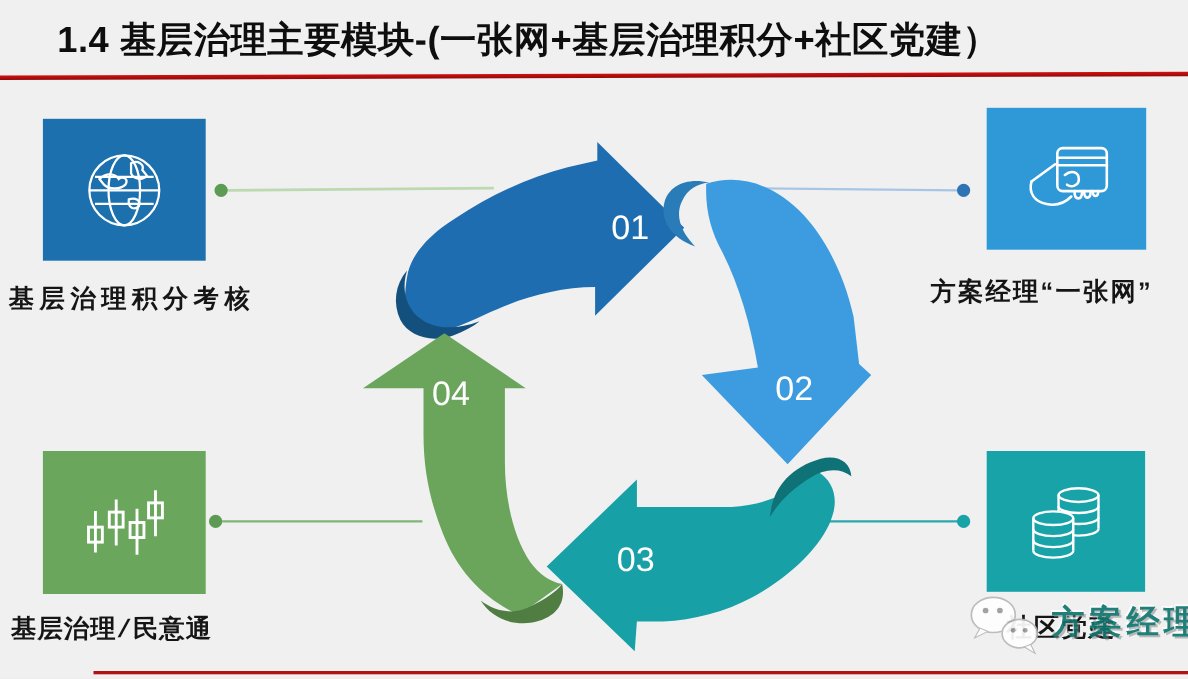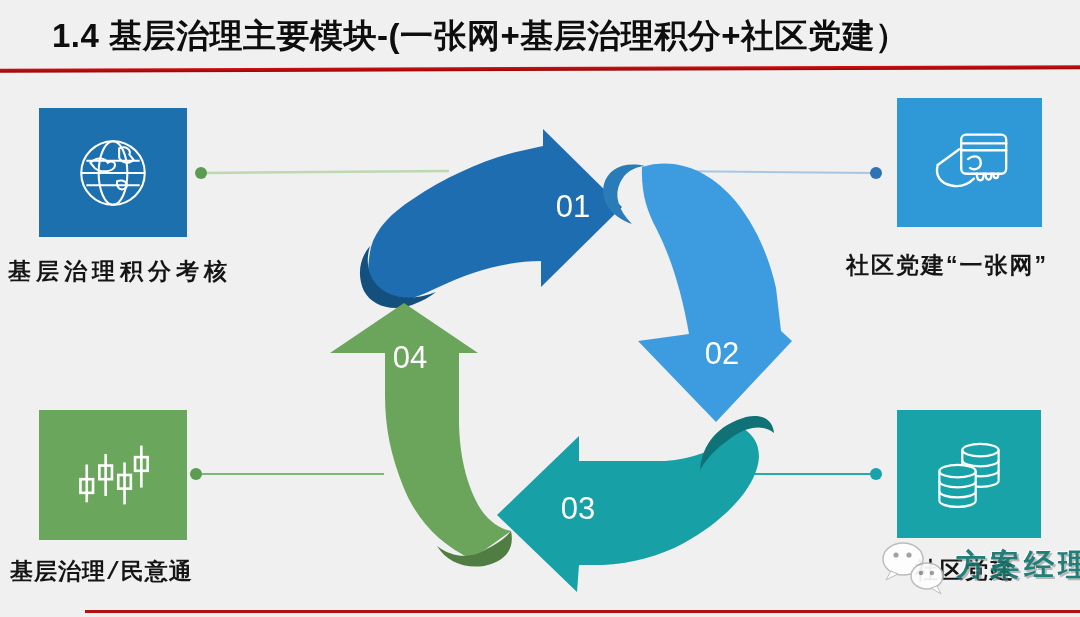--- a/index.html
+++ b/index.html
@@ -134,21 +134,21 @@
       <line x1="36" y1="25" x2="82" y2="25"></line>
       <line x1="36" y1="32" x2="82" y2="32"></line>
       <path d="M 12,47 L 34,31"></path>
       <path d="M 12,47 C 9,58 15,66 26,68 C 35,70 43,67 49,61"></path>
       <path d="M 43,41 C 49,36 56,38 56,45 C 56,51 49,53 45,50"></path>
       <path d="M 52,56 C 52,65 59,65 59,56"></path>
       <path d="M 61,56 C 61,64 67,64 67,56"></path>
       <path d="M 69,56 C 69,62 74,62 74,56"></path>
     </svg>
   </div>
-  <div class="module-label label-tr">社区党建“一张网”</div>
+  <div class="module-label label-tr">方案经理“一张网”</div>
 
   <div class="module-box box-bl">
     <svg class="icon-svg" width="84" height="84" viewBox="0 0 80 80" fill="none" stroke="#ffffff" stroke-width="2.5">
       <line x1="15" y1="30" x2="15" y2="66"></line>
         <rect x="9" y="44" width="12" height="13"></rect>
       <line x1="33" y1="20" x2="33" y2="60"></line>
         <rect x="27" y="31" width="12" height="13"></rect>
       <line x1="51" y1="28" x2="51" y2="68"></line>
         <rect x="45" y="40" width="12" height="13"></rect>
       <line x1="67" y1="12" x2="67" y2="52"></line>

